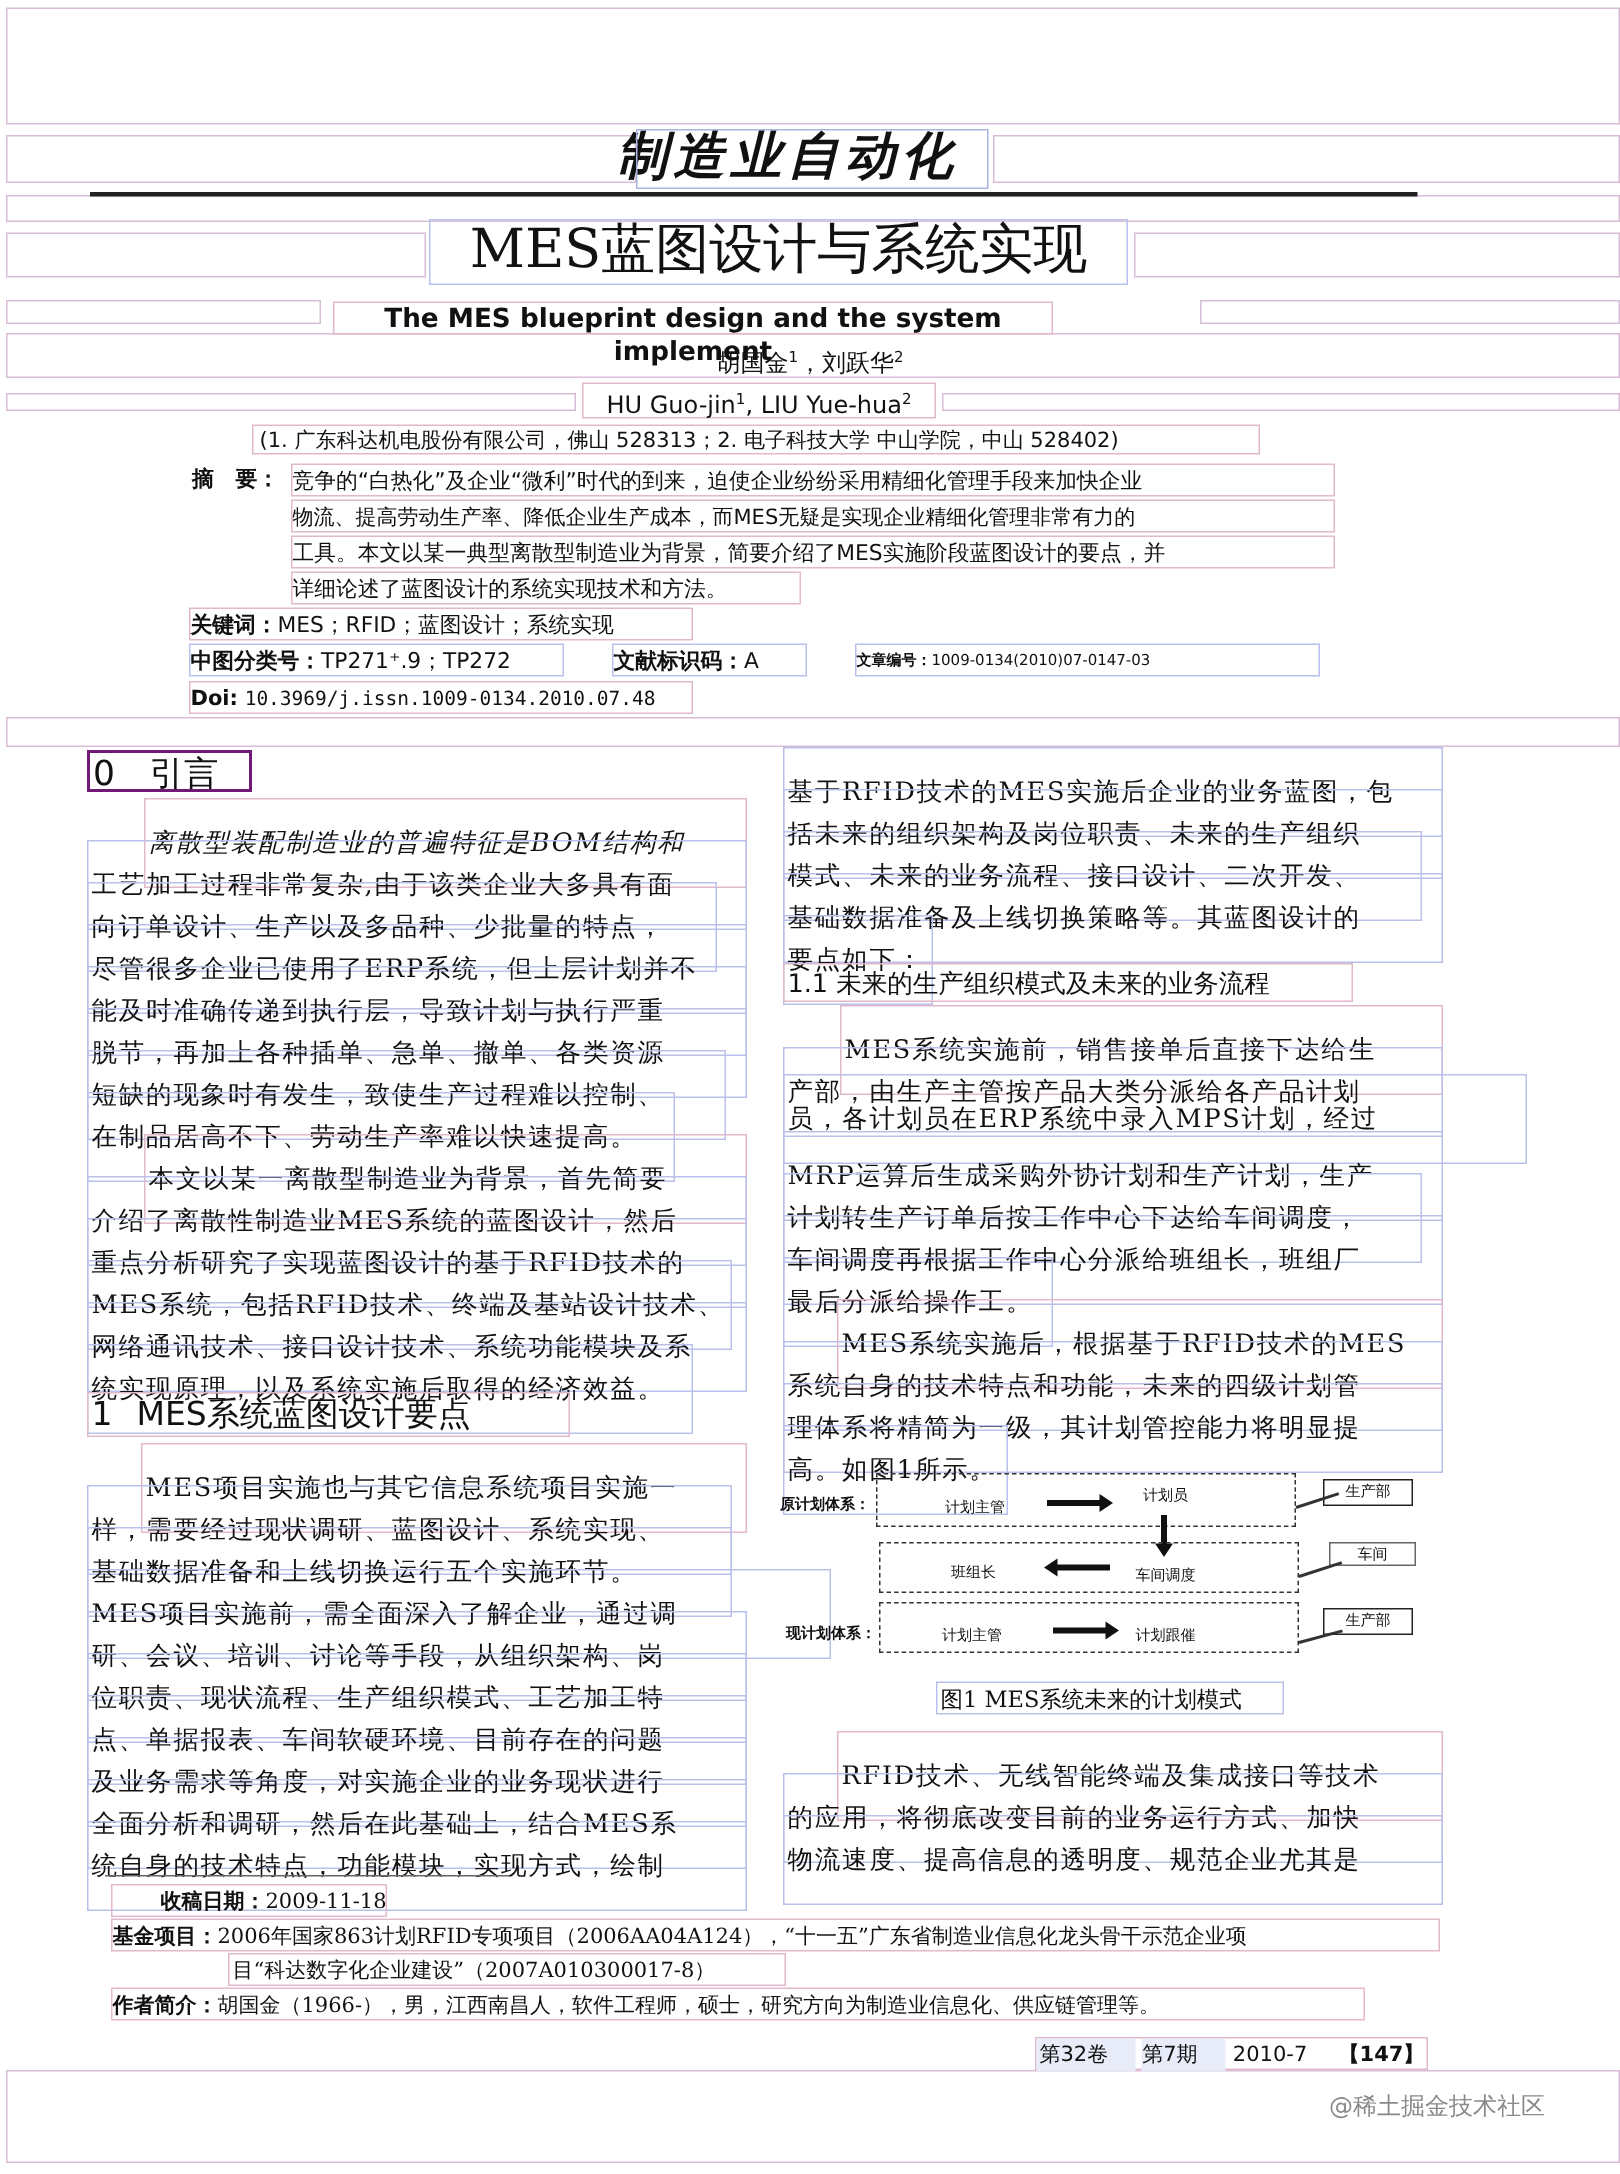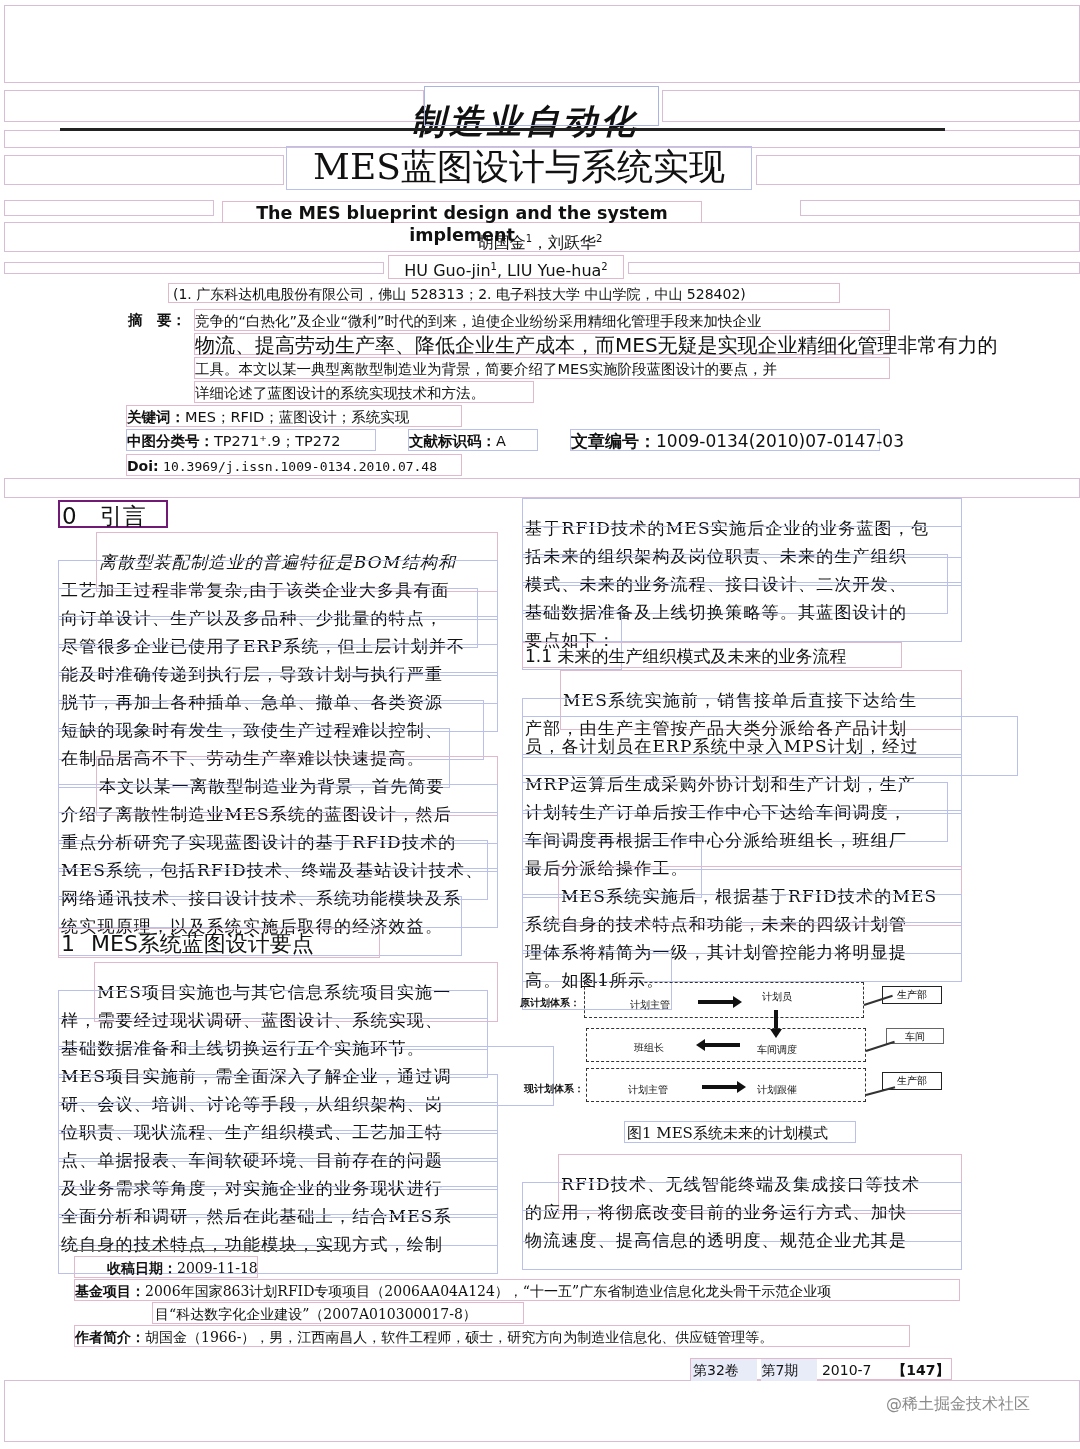--- a/index.html
+++ b/index.html
@@ -7,21 +7,21 @@
          font-family:"DejaVu Serif", "Liberation Serif", serif; color:#111; }
   .abs { position:absolute; }
   .ov { position:absolute; border:1px solid #d9bcd6; box-sizing:border-box; }
   .ovb { position:absolute; border:1px solid #aab4e0; box-sizing:border-box; }
   .sans { font-family:"DejaVu Sans", "Liberation Sans", sans-serif; }
   .serif { font-family:"DejaVu Serif", "Liberation Serif", serif; }
   .line { position:absolute; white-space:nowrap; font-size:17px; line-height:26px; letter-spacing:1.2px;
           border:1px solid #b9c1ea; box-sizing:border-box; padding:16px 2px; }
   .line.pk { border-color:#e2b9cc; }
   .bold { font-weight:bold; }
-  .hdr-logo { font-family:"DejaVu Serif", serif; font-size:34px; font-weight:bold; font-style:italic; letter-spacing:4px;margin-top:17px; }
+  .hdr-logo { font-family:"DejaVu Serif", serif; font-size:34px; font-weight:bold; font-style:italic; letter-spacing:4px; }
   .rule { position:absolute; height:3px; background:#222; }
   .fig-box { position:absolute; border:1.5px dashed #333; box-sizing:border-box; }
   .fig-txt { position:absolute; font-size:10px; white-space:nowrap; font-family:"DejaVu Serif", serif; }
   .fig-tag { position:absolute; border:1.5px solid #222; font-size:10px; text-align:center; line-height:16px; box-sizing:border-box; font-family:"DejaVu Serif", serif; }
   .arrow-r { position:absolute; height:4px; background:#111; }
   .arrow-r::after { content:""; position:absolute; right:-8px; top:-4px; border-left:9px solid #111; border-top:6px solid transparent; border-bottom:6px solid transparent; }
   .arrow-l { position:absolute; height:4px; background:#111; }
   .arrow-l::before { content:""; position:absolute; left:-8px; top:-4px; border-right:9px solid #111; border-top:6px solid transparent; border-bottom:6px solid transparent; }
   .arrow-d { position:absolute; width:4px; background:#111; }
   .arrow-d::after { content:""; position:absolute; bottom:-8px; left:-4px; border-top:9px solid #111; border-left:6px solid transparent; border-right:6px solid transparent; }
@@ -57,35 +57,35 @@
   <span>胡国金</span><span class="sup">1</span><span>，</span><span>刘跃华</span><span class="sup">2</span>
 </div>
 <div class="abs sans" style="left:388px;top:255px;width:236px;height:24px;text-align:center;font-size:16px;line-height:22px;border:1px solid #e2b9cc;box-sizing:border-box;">
   <span>HU Guo-jin</span><span class="sup">1</span><span>, </span><span>LIU Yue-hua</span><span class="sup">2</span>
 </div>
 
 <div class="abs meta" style="left:168px;top:283px;width:672px;height:20px;line-height:20px;font-size:14px;border:1px solid #e2b9cc;box-sizing:border-box;padding-left:4px;">(1. 广东科达机电股份有限公司，佛山 528313；2. 电子科技大学 中山学院，中山 528402)</div>
 
 <div class="abs meta" style="left:128px;top:310px;font-weight:bold;line-height:20px;font-size:14.5px;">摘　要：</div>
 <div class="abs meta" style="left:194px;top:309px;width:696px;height:22px;line-height:22px;font-size:14.5px;border:1px solid #e2b9cc;box-sizing:border-box;white-space:nowrap;">竞争的“白热化”及企业“微利”时代的到来，迫使企业纷纷采用精细化管理手段来加快企业</div>
-<div class="abs meta" style="left:194px;top:333px;width:696px;height:22px;line-height:22px;font-size:20px;border:1px solid #e2b9cc;box-sizing:border-box;white-space:nowrap;">物流、提高劳动生产率、降低企业生产成本，而MES无疑是实现企业精细化管理非常有力的</div>
+<div class="abs meta" style="left:194px;top:333px;width:696px;height:22px;line-height:22px;font-size:14px;border:1px solid #e2b9cc;box-sizing:border-box;white-space:nowrap;">物流、提高劳动生产率、降低企业生产成本，而MES无疑是实现企业精细化管理非常有力的</div>
 <div class="abs meta" style="left:194px;top:357px;width:696px;height:22px;line-height:22px;font-size:14.5px;border:1px solid #e2b9cc;box-sizing:border-box;white-space:nowrap;">工具。本文以某一典型离散型制造业为背景，简要介绍了MES实施阶段蓝图设计的要点，并</div>
 <div class="abs meta" style="left:194px;top:381px;width:340px;height:22px;line-height:22px;font-size:14.5px;border:1px solid #e2b9cc;box-sizing:border-box;white-space:nowrap;">详细论述了蓝图设计的系统实现技术和方法。</div>
 
 <div class="abs meta" style="left:126px;top:405px;width:336px;height:22px;line-height:22px;font-size:14.5px;border:1px solid #e2b9cc;box-sizing:border-box;white-space:nowrap;">
   <b>关键词：</b><span>MES；RFID；蓝图设计；系统实现</span>
 </div>
 
 <div class="abs meta" style="left:126px;top:429px;width:250px;height:22px;line-height:22px;font-size:14.5px;border:1px solid #b9c1ea;box-sizing:border-box;white-space:nowrap;">
   <b>中图分类号：</b><span>TP271⁺.9；TP272</span>
 </div>
 <div class="abs meta" style="left:408px;top:429px;width:130px;height:22px;line-height:22px;font-size:14.5px;border:1px solid #b9c1ea;box-sizing:border-box;white-space:nowrap;">
   <b>文献标识码：</b><span>A</span>
 </div>
-<div class="abs meta" style="left:570px;top:429px;width:310px;height:22px;line-height:22px;font-size:17px;border:1px solid #b9c1ea;box-sizing:border-box;white-space:nowrap;">
+<div class="abs meta" style="left:570px;top:429px;width:310px;height:22px;line-height:22px;font-size:10px;border:1px solid #b9c1ea;box-sizing:border-box;white-space:nowrap;">
   <b>文章编号：</b><span>1009-0134(2010)07-0147-03</span>
 </div>
 
 <div class="abs meta" style="left:126px;top:454px;width:336px;height:22px;line-height:22px;font-size:14px;border:1px solid #e2b9cc;box-sizing:border-box;white-space:nowrap;">
   <b>Doi:</b> <span style="font-family:'DejaVu Sans Mono', monospace;font-size:13px;">10.3969/j.issn.1009-0134.2010.07.48</span>
 </div>
 
 <div class="abs sans" style="left:58px;top:500px;width:110px;height:28px;line-height:28px;font-size:23px;border:2px solid #701a75;box-sizing:border-box;padding-left:2px;">0　引言</div>
 
 <div class="line pk" style="left:96px;top:532px;width:402px;font-style:italic;">离散型装配制造业的普遍特征是BOM结构和</div>

